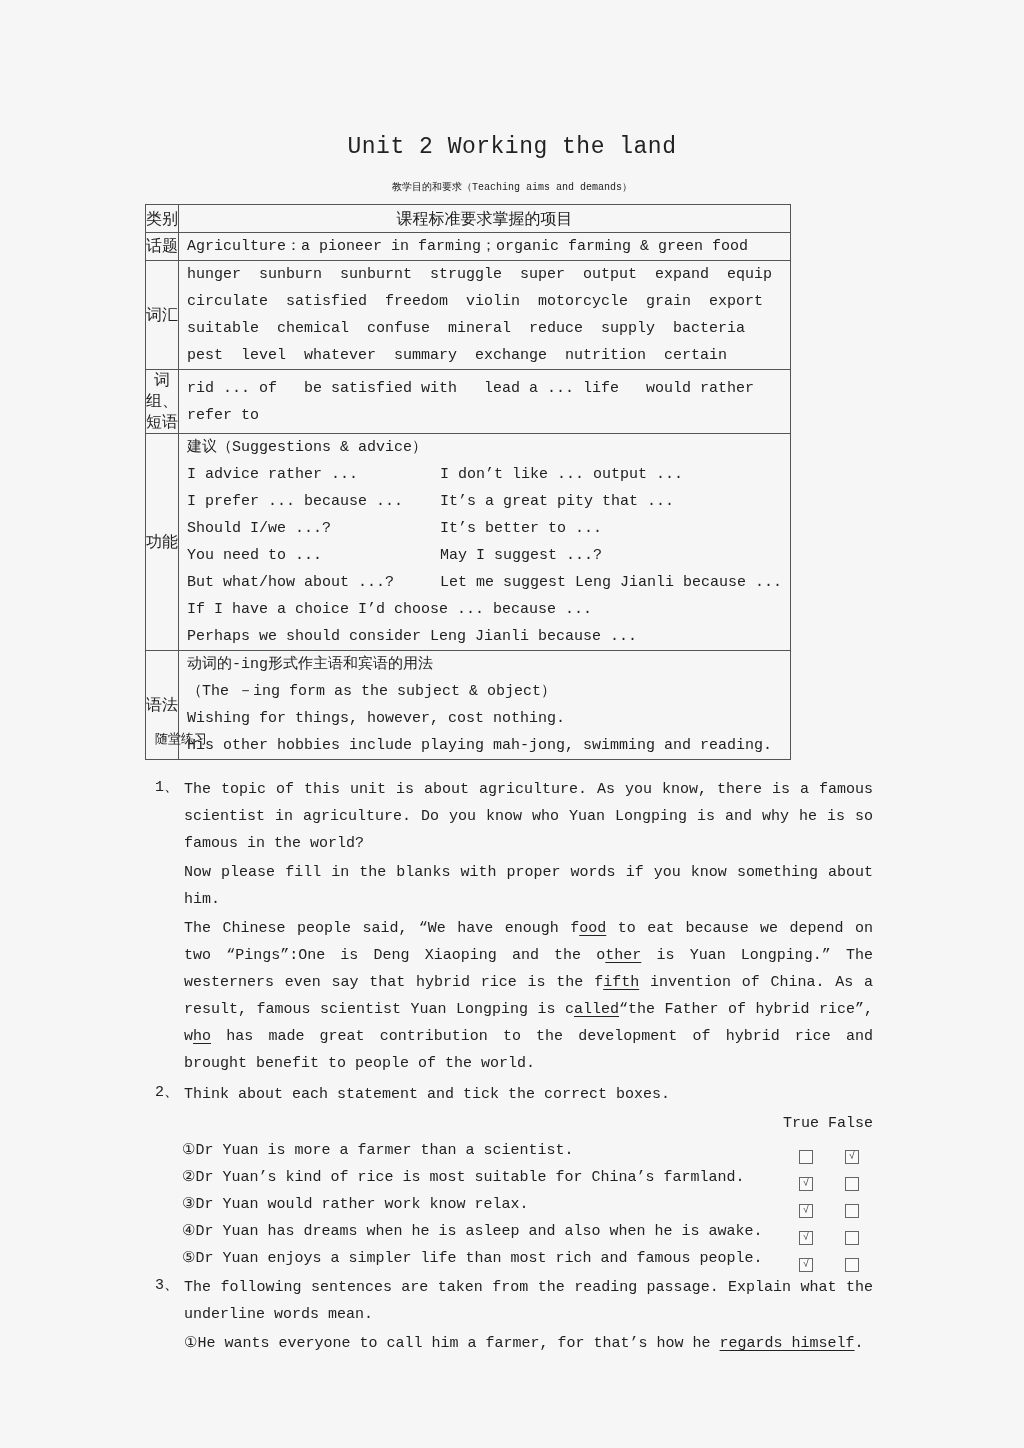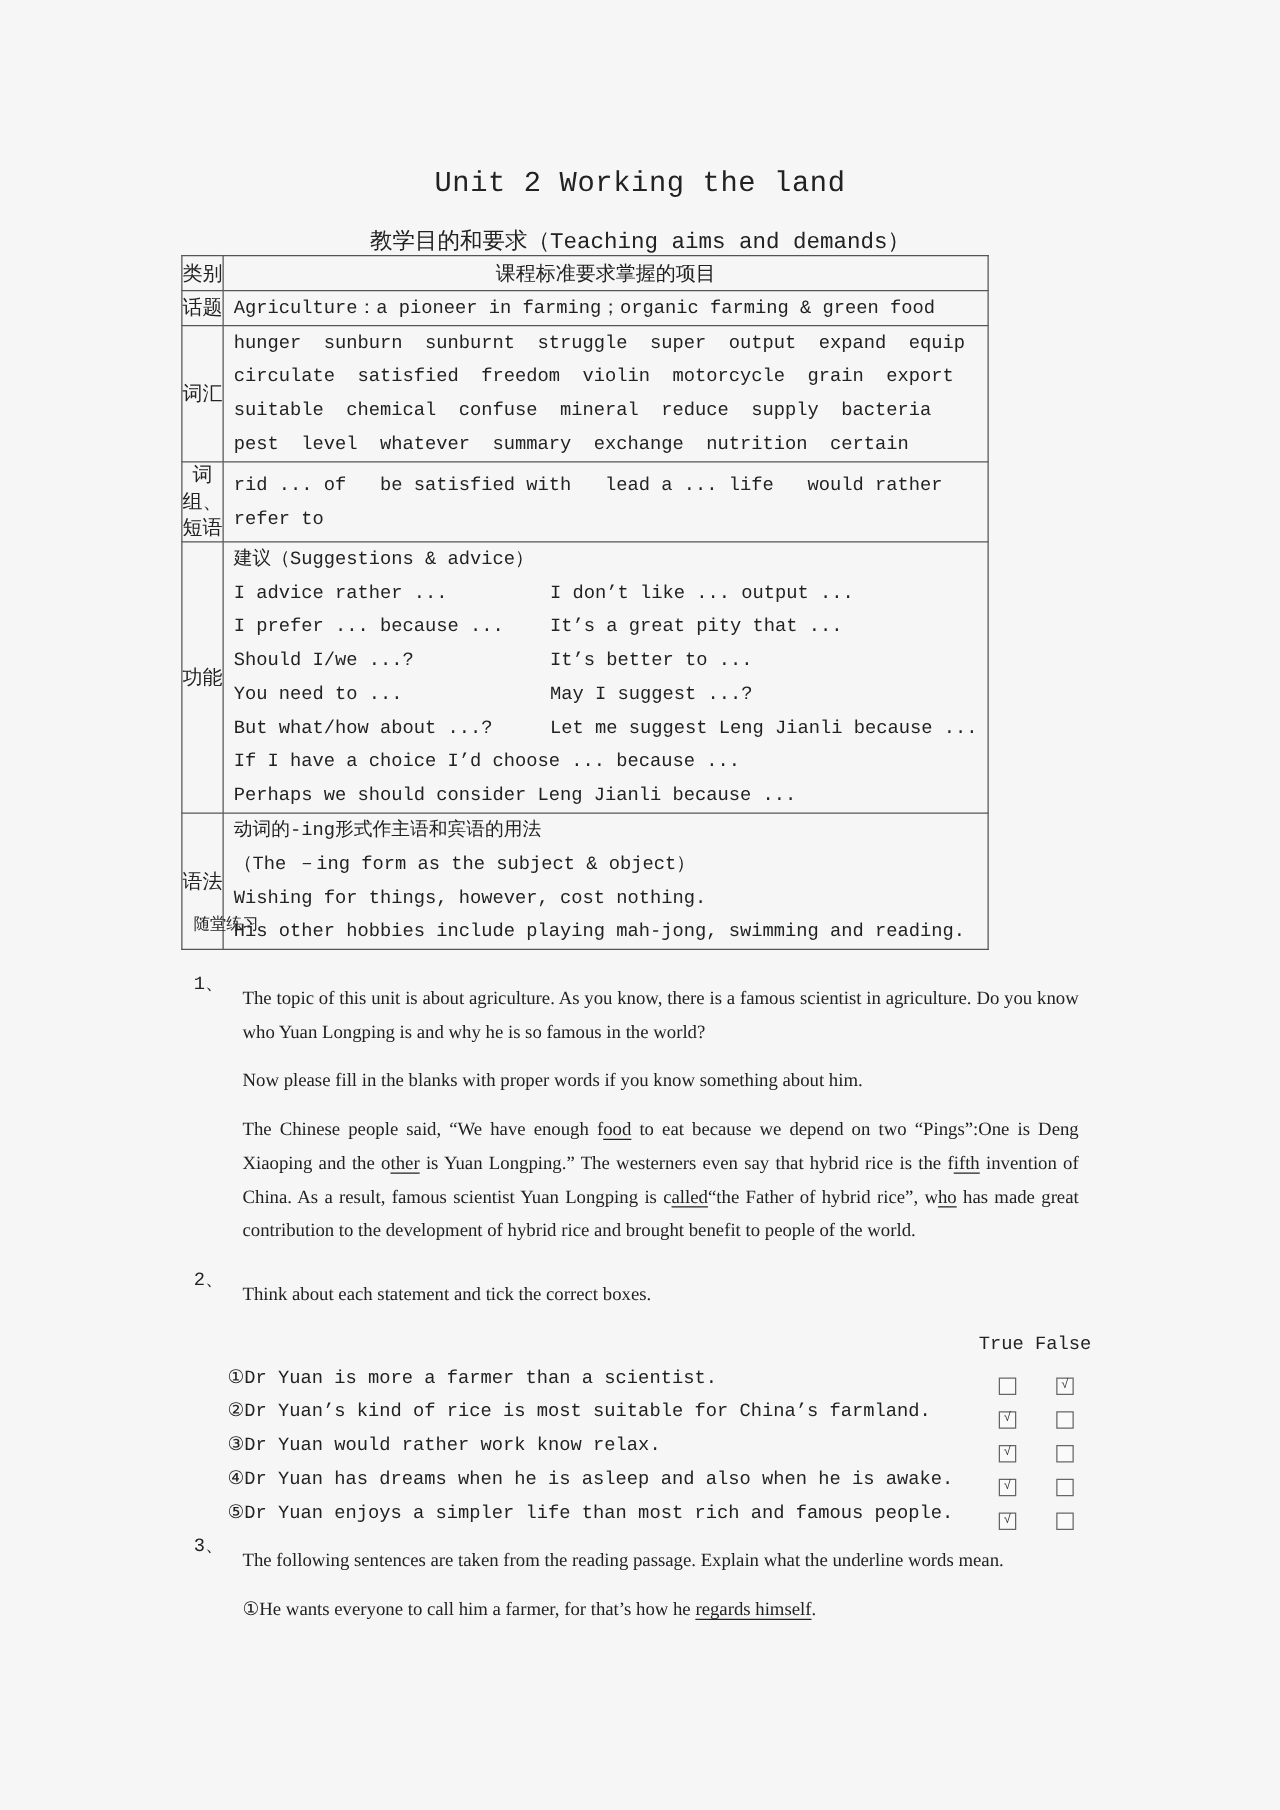--- a/index.html
+++ b/index.html
@@ -11,21 +11,21 @@
     position: relative;
     overflow: hidden;
   }
   .page-title {
     position: absolute; top: 134px; left: 0; width: 1024px;
     text-align: center; font-size: 23px; letter-spacing: 0.5px;
     font-family: "Liberation Mono", monospace;
   }
   .subtitle {
     position: absolute; top: 180px; left: 0; width: 1024px;
-    text-align: center; font-size: 18px;
+    text-align: center; font-size: 10px;
     font-family: "Liberation Mono", "DejaVu Sans", monospace;
   }
   table.aims {
     position: absolute; top: 204px; left: 145px;
     width: 596px; border-collapse: collapse;
     font-size: 15px;
   }
   table.aims td {
     border: 1px solid #555;
     padding: 0;
@@ -44,21 +44,21 @@
     position: absolute; top: 730px; left: 155px; font-size: 13px;
     font-family: "DejaVu Sans", sans-serif;
   }
   .exercises {
     position: absolute; top: 774px; left: 155px; width: 720px;
     font-size: 15px; line-height: 27px;
   }
   .ex-item { display: flex; }
   .ex-num { width: 27px; flex-shrink: 0; }
   .ex-body { flex: 1; text-align: justify; }
-  .ex-body p { margin: 12px; font-family: Liberation Serif, serif; }
+  .ex-body p { margin: 2px; }
   u { text-decoration: underline; text-underline-offset: 3px; }
   .tf-header { text-align: right; padding-right: 2px; white-space: pre; }
   .tf-row { display: flex; align-items: flex-end; height: 27px; }
   .tf-text { flex: 1; white-space: pre; }
   .tf-box {
     width: 12px; height: 12px; border: 1px solid #666;
     display: inline-flex; align-items: center; justify-content: center;
     font-size: 10px; line-height: 10px; background: #fafafa; color: #333;
   }
   .tf-cell { width: 46px; display: flex; justify-content: center; }

